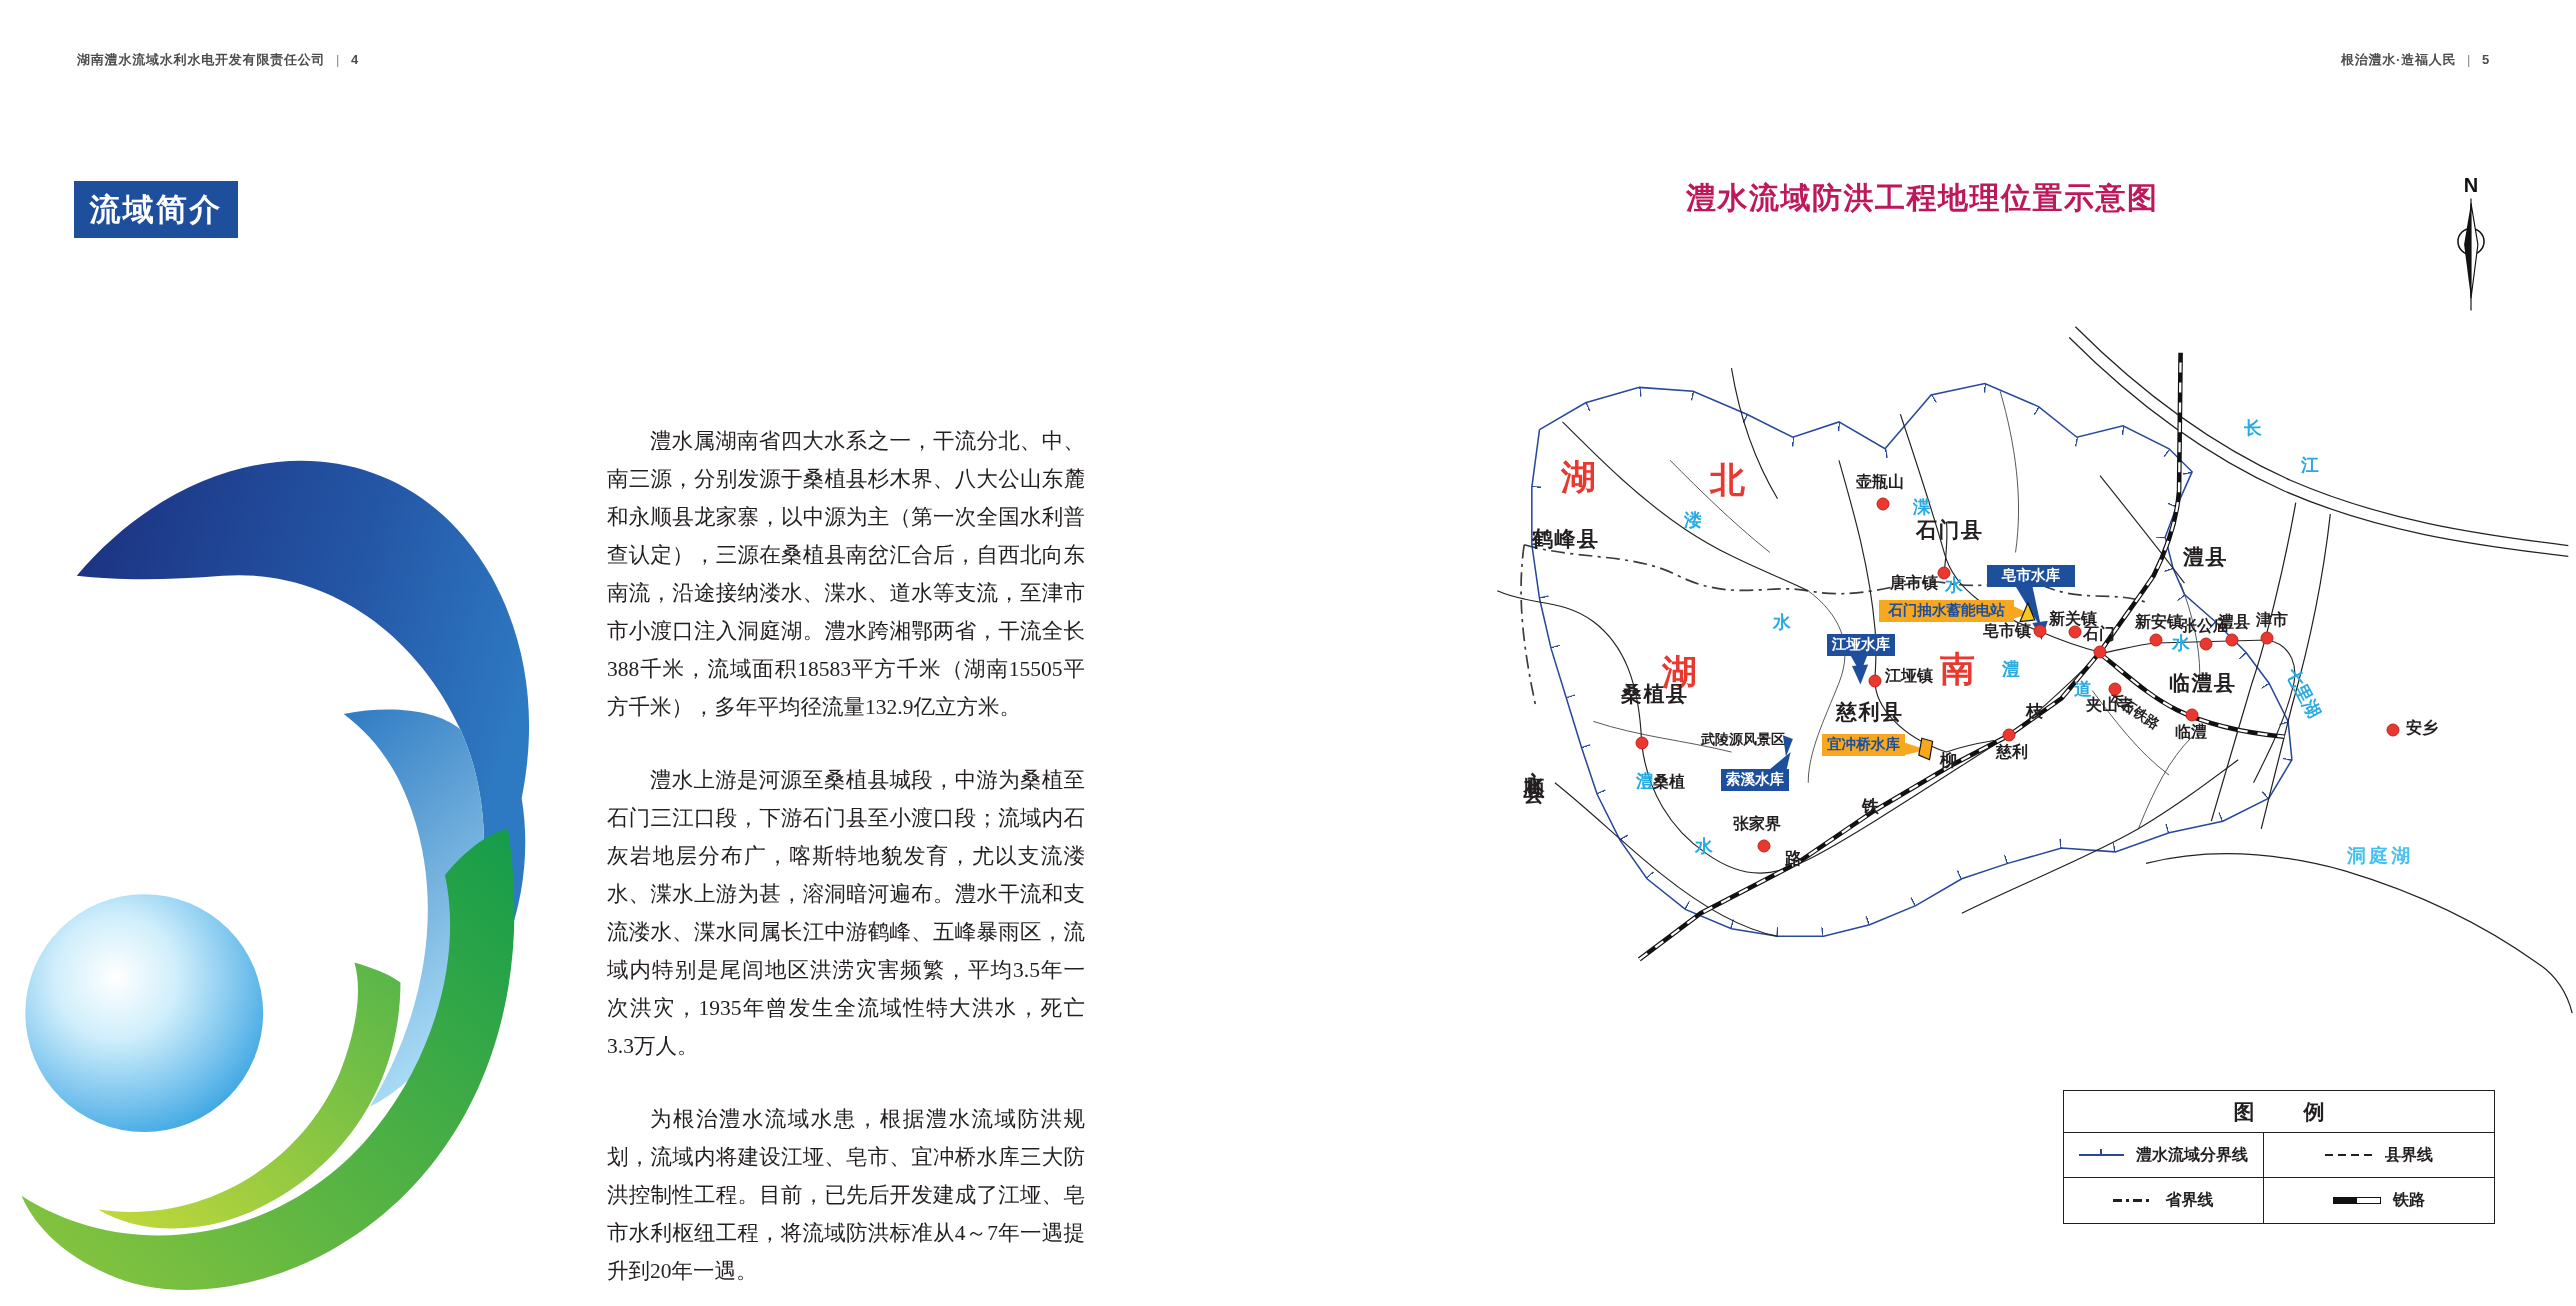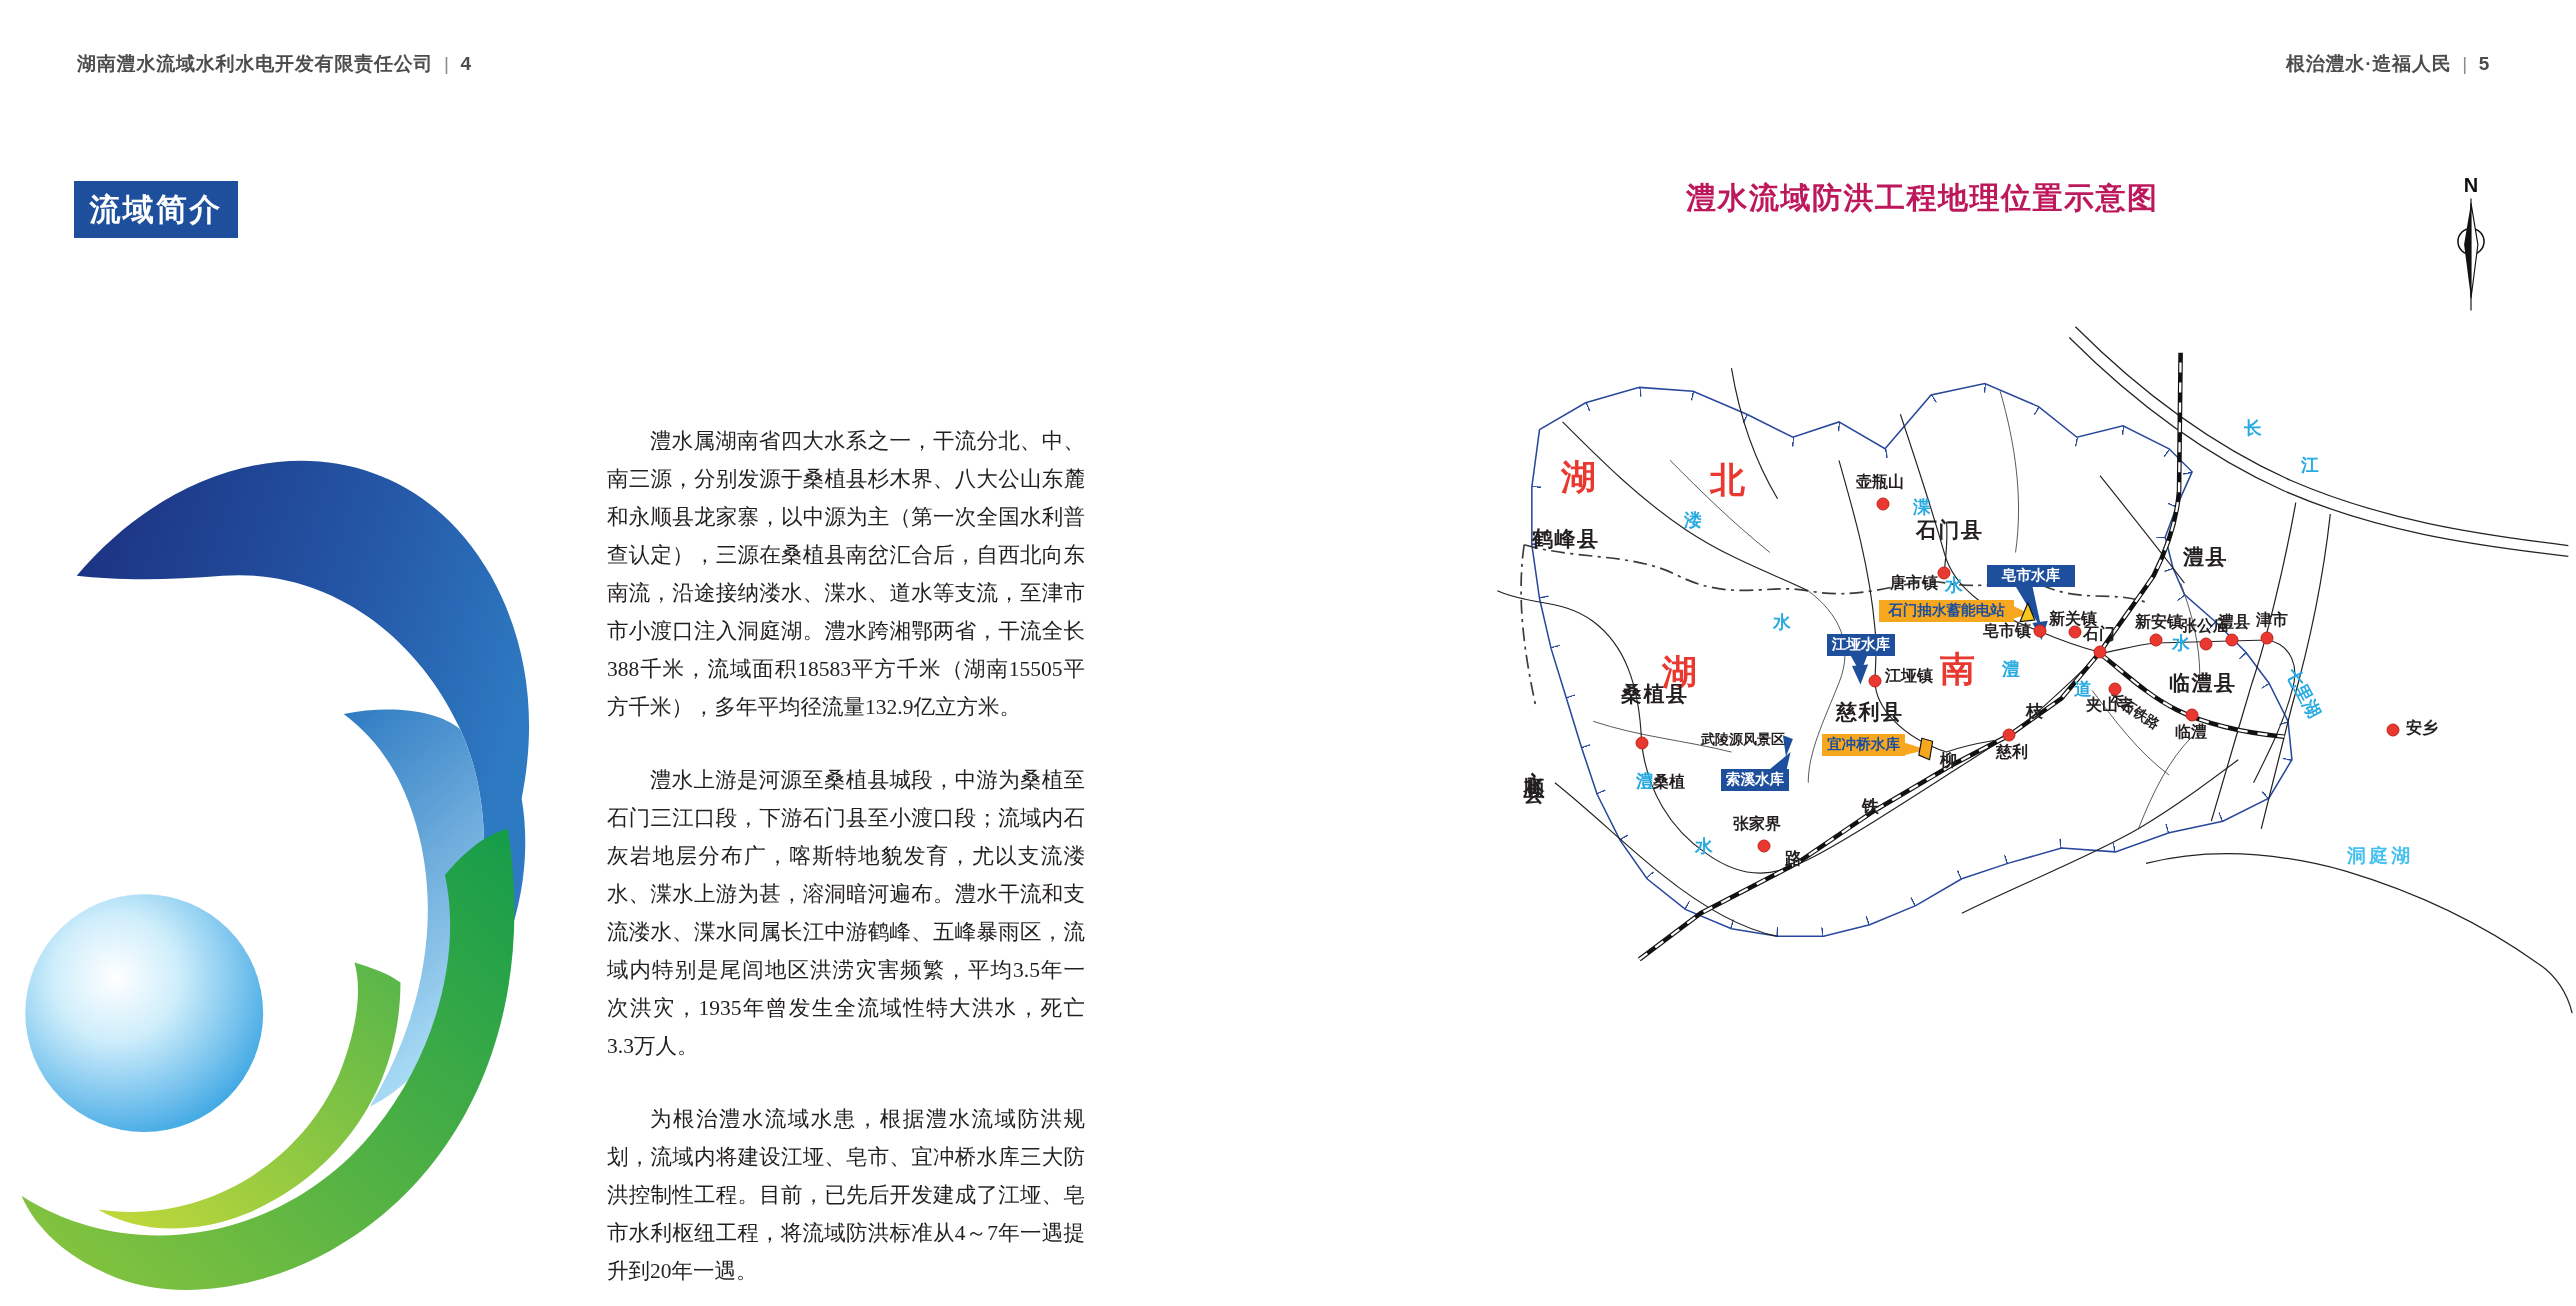--- a/index.html
+++ b/index.html
@@ -1,19 +1,19 @@
 <!DOCTYPE html>
 <html style="font-size:12.3px"><head>
 <meta charset="utf-8">
 <style>
   html,body{margin:0;padding:0;background:#9a9a9a;}
   .page{position:relative;width:2576px;height:1306px;background:#ffffff;overflow:hidden;
         font-family:"Liberation Sans","DejaVu Sans",sans-serif;}
   
-  .hdr{position:absolute;top:51px;font-size:19px;font-weight:bold;color:#4d4d4d;letter-spacing:0.8px;}
+  .hdr{position:absolute;top:51px;font-size:13px;font-weight:bold;color:#4d4d4d;letter-spacing:0.8px;}
   .hdr .sep{margin:0 10.7px;color:#8a8a8a;font-weight:normal;}
   .hdr-left{left:77px;}
   .hdr-right{right:86px;text-align:right;}
   
   .section-title{position:absolute;left:74px;top:181px;width:164px;height:57px;background:#1d4f9c;
         color:#ffffff;font-size:31px;font-weight:bold;display:flex;align-items:center;justify-content:center;
         letter-spacing:2.3px;}
   .logo{position:absolute;left:0px;top:399px;width:537px;height:906px;}
   .bodytext{position:absolute;left:607px;top:422px;width:478px;color:#231f20;
         font-family:"Liberation Serif","DejaVu Serif",serif;
@@ -270,15 +270,36 @@
         <span class="dot" style="left: 984px; top: 408px;"></span>
         <span class="ml town" style="left: 997px; top: 398px;">安乡</span>
         <span class="callout blue" style="left: 578px; top: 243px; width: 88px;">皂市水库</span>
         <span class="callout blue" style="left: 418px; top: 312px; width: 68px;">江垭水库</span>
         <span class="callout blue" style="left: 312px; top: 447px; width: 68px;">索溪水库</span>
         <span class="callout orange" style="left: 413px; top: 412px; width: 83px;">宜冲桥水库</span>
         <span class="callout orange" style="left: 470px; top: 278px; width: 135px;">石门抽水蓄能电站</span>
       </div>
   </div>
 
+  <div class="legend">
+    <div class="legend-title">图 例</div>
+    <div class="legend-grid" id="legend-grid">
+        <div class="lcell">
+          <i class="sym" data-sym="basin"></i>
+          <span>澧水流域分界线</span>
+        </div>
+        <div class="lcell">
+          <i class="sym" data-sym="county"></i>
+          <span>县界线</span>
+        </div>
+        <div class="lcell">
+          <i class="sym" data-sym="province"></i>
+          <span>省界线</span>
+        </div>
+        <div class="lcell">
+          <i class="sym" data-sym="railway"></i>
+          <span>铁路</span>
+        </div>
+      </div>
+  </div>
 
 </div>
 
 
 </body></html>

